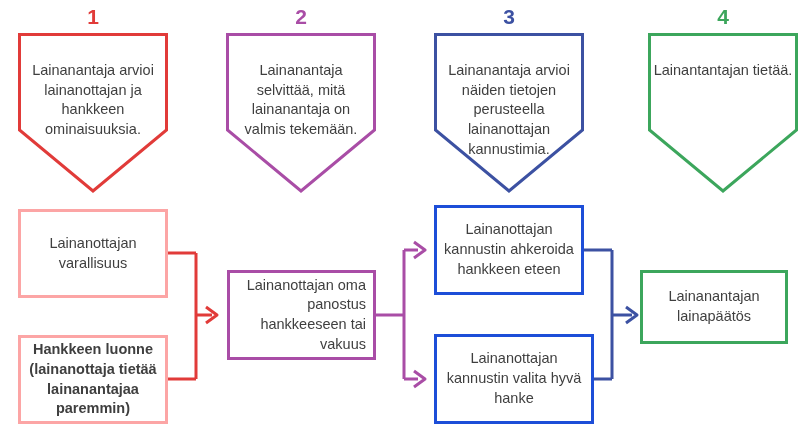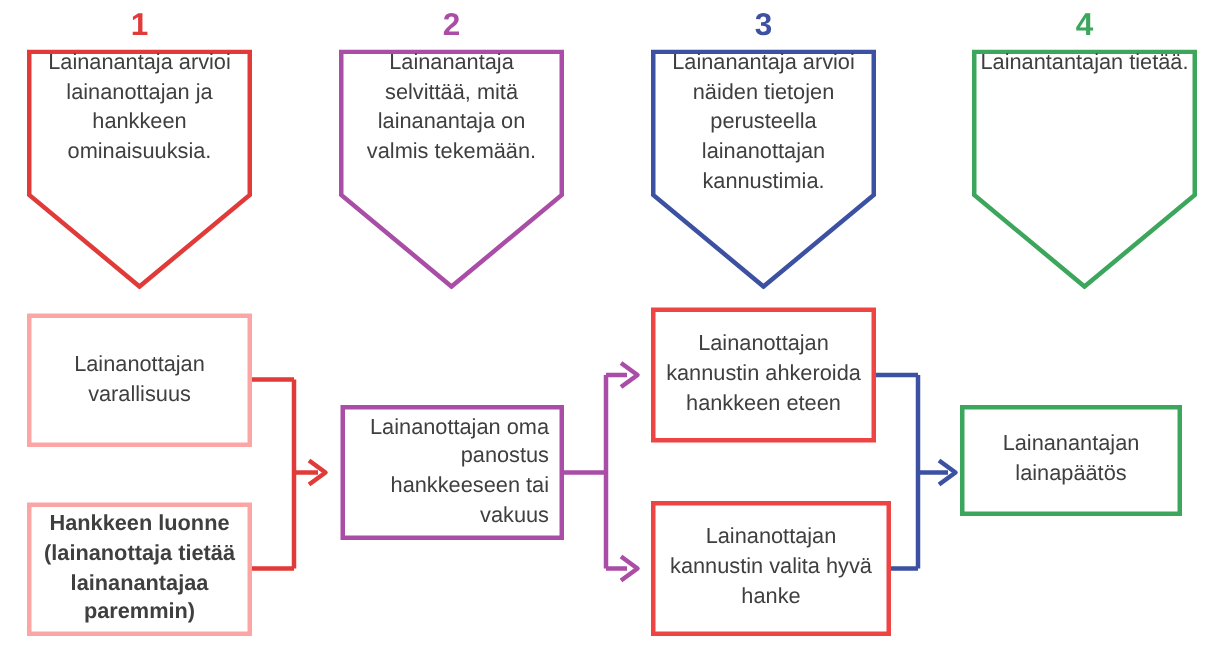--- a/index.html
+++ b/index.html
@@ -10,32 +10,32 @@
     font-family:"Liberation Sans","DejaVu Sans",sans-serif;
     overflow:hidden;
   }
   .step-num{
     position:absolute;top:5px;width:150px;
     text-align:center;font-size:21px;font-weight:600;line-height:1.1;
   }
   .pent{position:absolute;top:33px;width:150px;height:160px;}
   .pent svg{position:absolute;left:0;top:0;}
   .pent-text{
-    position:absolute;left:5px;right:5px;top:0;
+    position:absolute;left:5px;right:5px;top:28px;
     text-align:center;font-size:14.5px;line-height:1.36;color:#3f3f3f;
   }
   .box{
     position:absolute;box-sizing:border-box;background:#ffffff;
     display:flex;align-items:center;justify-content:center;
     text-align:center;font-size:14.5px;line-height:1.36;color:#3f3f3f;
     padding:4px 7px;
   }
   .c-red{color:#e13b39;}      .b-red{border:3px solid #fca5a5;}
   .c-magenta{color:#a94da6;}  .b-magenta{border:3px solid #a94da6;}
-  .c-blue{color:#3c51a2;}     .b-blue{border:3px solid #ef4444;}
+  .c-blue{color:#3c51a2;}     .b-blue{border:3px solid #1d4ed8;}
   .c-green{color:#3ca65c;}    .b-green{border:3px solid #3ca65c;}
   .s-red{stroke:#e13b39;}  .s-magenta{stroke:#a94da6;}
   .s-blue{stroke:#3c51a2;} .s-green{stroke:#3ca65c;}
   .connectors{position:absolute;left:0;top:0;pointer-events:none;}
   .connectors path{fill:none;stroke-width:3;stroke-linejoin:round;}
 </style>
 </head>
 <body>
 
 <div class="canvas">

